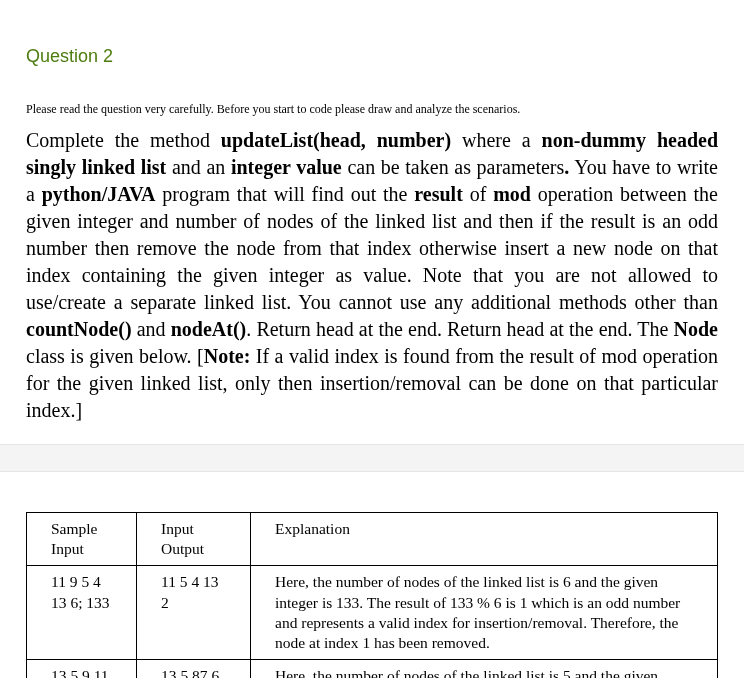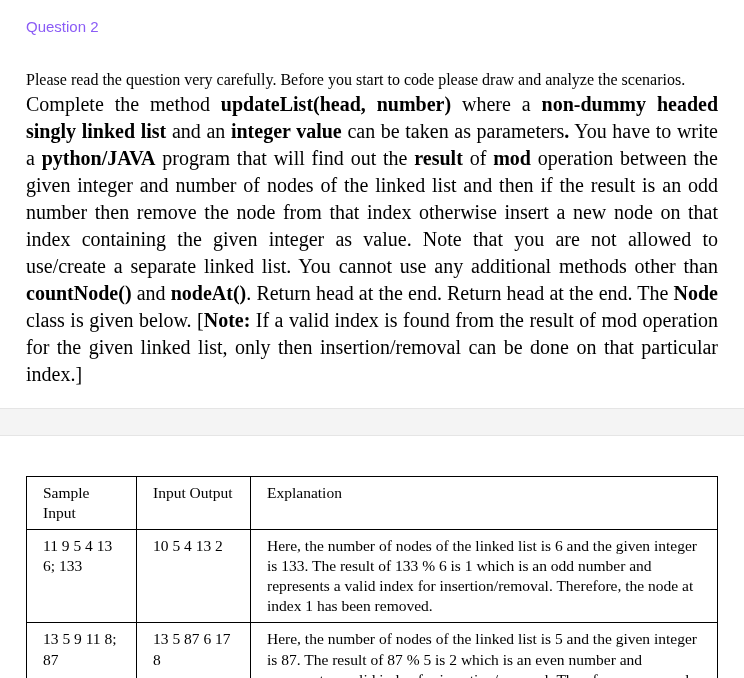--- a/index.html
+++ b/index.html
@@ -10,51 +10,52 @@
     body {
       width: 744px;
       height: 678px;
       background: #ffffff;
       font-family: 'Times New Roman', Times, serif;
       padding: 18px 26px;
       color: #000000;
     }
     .question-title {
       font-family: -apple-system, BlinkMacSystemFont, 'Segoe UI', Arial, sans-serif;
-      font-size: 15px;
-      color: #8b5cf6;
+      font-size: 18px;
+      color: #4d7c0f;
       margin-bottom: 34px;
       font-weight: 400;
+      margin-top: 28px;
     }
     .paragraph-1 {
-      font-size: 16px;
+      font-size: 12px;
       line-height: 1.35;
       text-align: justify;
-      margin-bottom: 0;
+      margin-bottom: 10px;
     }
     .paragraph-2 {
       font-size: 20px;
       line-height: 1.35;
       text-align: justify;
     }
     .gap-strip {
       height: 28px;
       margin: 20px -26px 28px -26px;
       background: #f4f4f4;
       border-top: 1px solid #e5e5e5;
       border-bottom: 1px solid #e5e5e5;
     }
     table {
       width: 100%;
       border-collapse: collapse;
       margin-top: 40px;
     }
     th, td {
       border: 1px solid #000000;
-      padding: 6px 16px;
+      padding: 6px 24px;
       vertical-align: top;
       text-align: left;
       font-size: 15.5px;
       line-height: 1.3;
       font-weight: normal;
     }
     th {
       font-weight: normal;
     }
     .col-input {
@@ -76,21 +77,21 @@
 
 <table>
   <tbody>
       <tr>
     <th class="col-input">Sample Input</th>
     <th class="col-output">Input Output</th>
     <th>Explanation</th>
   </tr>
   <tr>
     <td class="col-input">11 9 5 4 13 6; 133</td>
-    <td class="col-output">10 5 4 13 2</td>
+    <td class="col-output">11 5 4 13 2</td>
     <td>Here, the number of nodes of the linked list is 6 and the given integer is 133. The result of 133 % 6 is 1 which is an odd number and represents a valid index for insertion/removal. Therefore, the node at index 1 has been removed.</td>
   </tr>
   <tr>
     <td class="col-input">13 5 9 11 8; 87</td>
     <td class="col-output">13 5 87 6 17 8</td>
     <td>Here, the number of nodes of the linked list is 5 and the given integer is 87. The result of 87 % 5 is 2 which is an even number and represents a valid index for insertion/removal. Therefore, a new node containing 87 as value has been inserted at index 2.</td>
   </tr>
 </tbody>
   </table>
 

